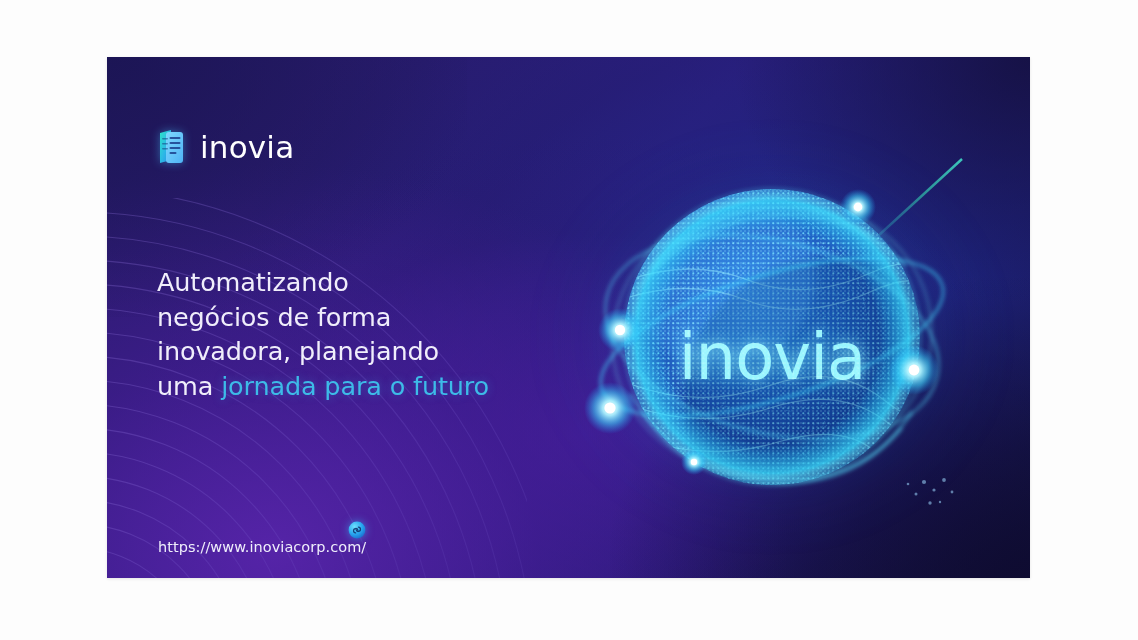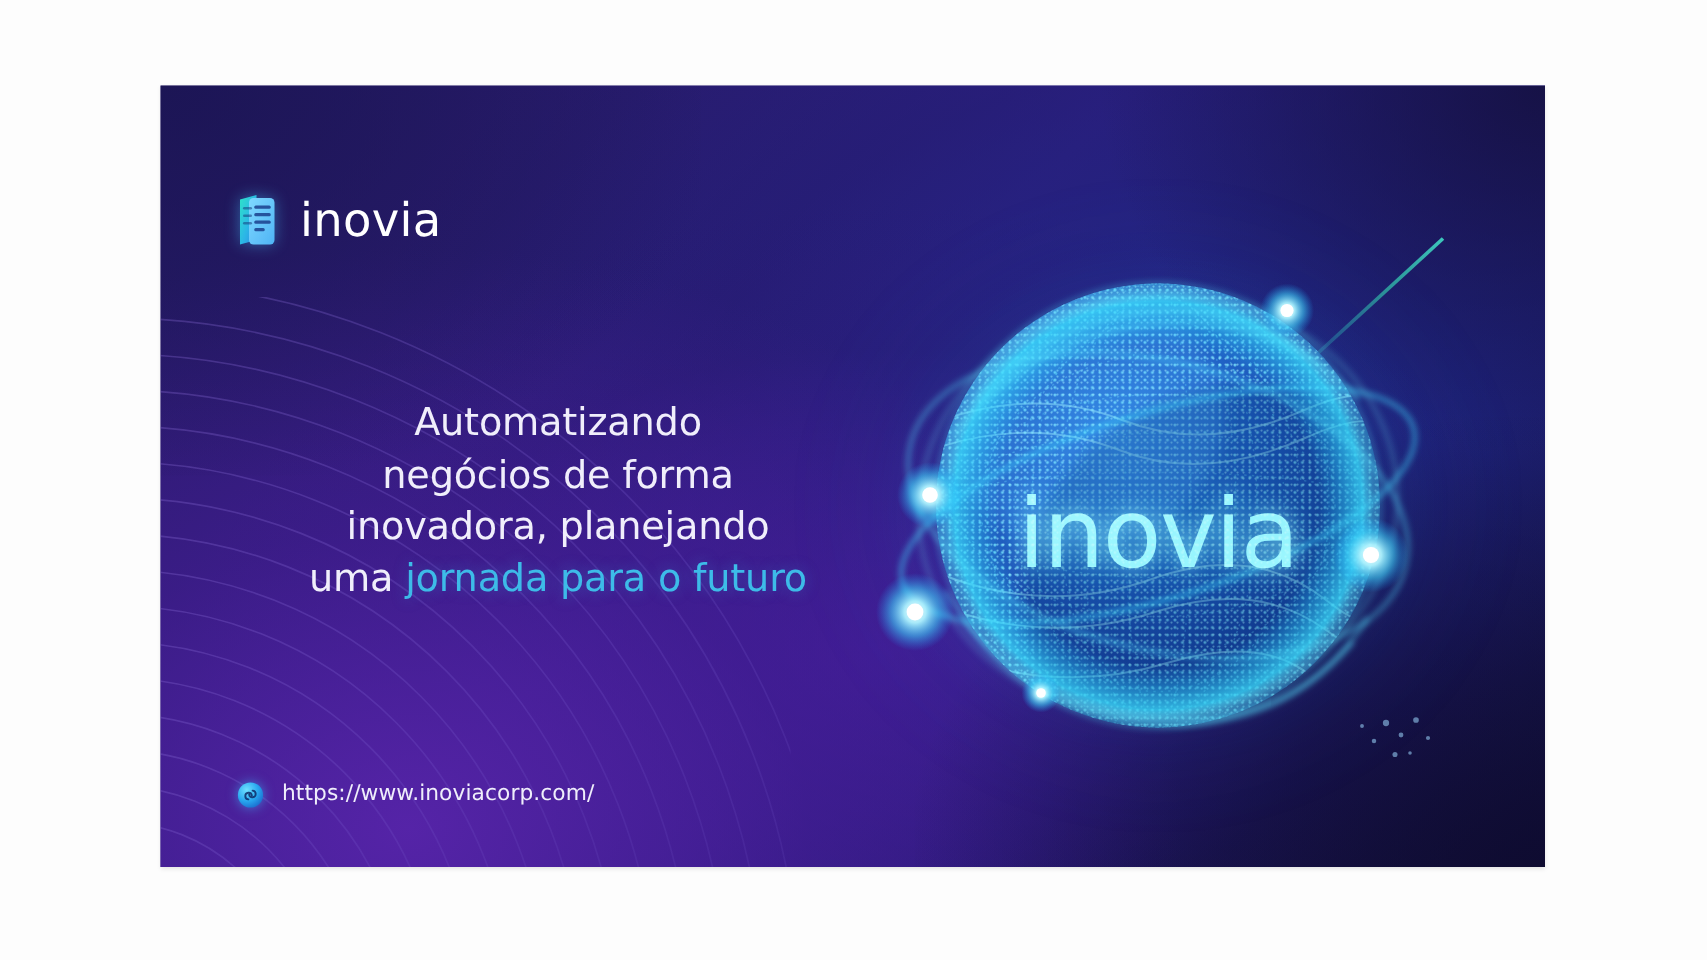--- a/index.html
+++ b/index.html
@@ -136,35 +136,36 @@
     left: 50px;
     top: 208px;
     width: 430px;
     font-family: "DejaVu Sans", sans-serif;
     font-size: 25.5px;
     line-height: 34.5px;
     font-weight: 400;
     color: #f0eefb;
     letter-spacing: -0.15px;
   }
-  #headline .line { display: block; white-space: nowrap; text-align: center; }
+  #headline .line { display: block; white-space: nowrap; }
   #headline .hl {
     font-weight: 400;
     color: #3dbbe8;
     text-shadow: 0 0 10px rgba(60,180,235,0.35);
   }
 
   
   #url-row {
     position: absolute;
     left: 51px;
     top: 464px;
     display: flex;
-    align-items: flex-start;
-    gap: 12px;
+    align-items: flex-end;
+    gap: 0;
+    flex-direction: column;
   }
   #url-icon {
     width: 18px; height: 18px; flex: none;
     filter: drop-shadow(0 0 4px rgba(60,190,255,0.6));
   }
   #url-text {
     font-family: "DejaVu Sans", sans-serif;
     font-size: 14.5px;
     color: #efeefb;
     letter-spacing: 0.05px;

